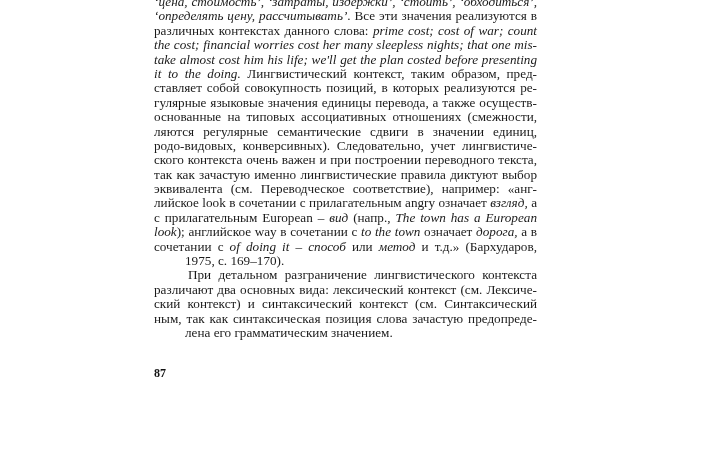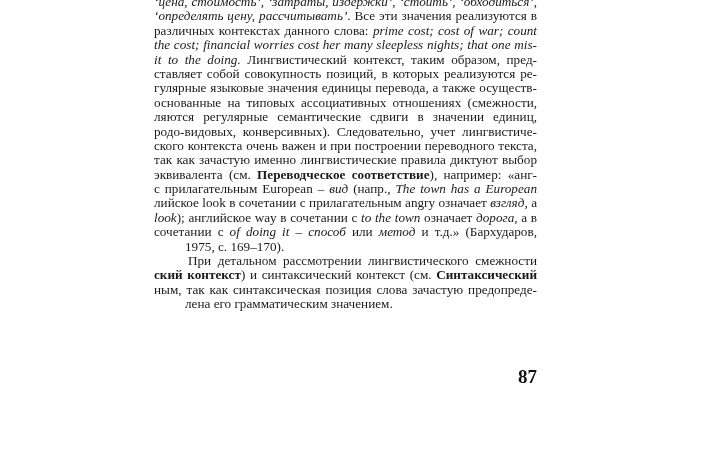--- a/index.html
+++ b/index.html
@@ -8,46 +8,48 @@
     position: absolute; left: 154px; top: -5px; width: 383px;
     font-family: "Liberation Serif", serif; font-size: 13.2px; color: #1a1a1a;
   }
   .line {
     height: 14.4px; line-height: 14.4px; white-space: nowrap;
     text-align: justify; text-align-last: justify; overflow: visible;
   }
   .line.last { text-align-last: left; margin-left: 31px; }
   .line.indent { padding-left: 34px; }
   i { font-style: italic; }
-  b { font-weight: bold; margin-top: 10px; }
+  b { font-weight: normal; margin-top: 10px; }
   .pagenum {
-    position: absolute; left: 154px; top: 366px; width: 383px; text-align: right;
-    font-family: "Liberation Serif", serif; font-weight: bold; font-size: 19px; color: #111;
+    position: absolute; left: 154px; top: 366px; width: 383px; 
+    font-family: "Liberation Serif", serif; font-weight: bold; font-size: 12px; color: #111;
   }
 </style>
 </head>
 <body>
 
 <div class="page" id="page-body">
     <div class="line"><i>‘цена, стоимость’, ‘затраты, издержки’, ‘стоить’, ‘обходиться’,</i></div>
     <div class="line"><i>‘определять цену, рассчитывать’</i><span>. Все эти значения реализуются в</span></div>
     <div class="line"><span>различных контекстах данного слова: </span><i>prime cost; cost of war; count</i></div>
     <div class="line"><i>the cost; financial worries cost her many sleepless nights; that one mis-</i></div>
+    <div class="line"><i>take almost cost him his life; we'll get the plan costed before presenting</i></div>
     <div class="line"><i>it to the doing.</i><span> Лингвистический контекст, таким образом, пред-</span></div>
     <div class="line"><span>ставляет собой совокупность позиций, в которых реализуются ре-</span></div>
     <div class="line"><span>гулярные языковые значения единицы перевода, а также осуществ-</span></div>
     <div class="line"><span>основанные на типовых ассоциативных отношениях (смежности,</span></div>
     <div class="line"><span>ляются регулярные семантические сдвиги в значении единиц,</span></div>
     <div class="line"><span>родо-видовых, конверсивных). Следовательно, учет лингвистиче-</span></div>
     <div class="line"><span>ского контекста очень важен и при построении переводного текста,</span></div>
     <div class="line"><span>так как зачастую именно лингвистические правила диктуют выбор</span></div>
     <div class="line"><span>эквивалента (см. </span><b>Переводческое соответствие</b><span>), например: «анг-</span></div>
+    <div class="line"><span>лийское look в сочетании с прилагательным angry означает </span><i>взгляд,</i><span> а</span></div>
     <div class="line"><span>с прилагательным European – </span><i>вид</i><span> (напр., </span><i>The town has a European</i></div>
-    <div class="line"><span>лийское look в сочетании с прилагательным angry означает </span><i>взгляд,</i><span> а</span></div>
     <div class="line"><i>look</i><span>); английское way в сочетании с </span><i>to the town</i><span> означает </span><i>дорога,</i><span> а в</span></div>
     <div class="line"><span>сочетании с </span><i>of doing it – способ</i><span> или </span><i>метод</i><span> и т.д.» (Бархударов,</span></div>
     <div class="line last"><span>1975, с. 169–170).</span></div>
-    <div class="line indent"><span>При детальном рассмотрении лингвистического смежности</span></div>
+    <div class="line indent"><span>При детальном разграничение лингвистического контекста</span></div>
+    <div class="line"><span>различают два основных вида: лексический контекст (см. </span><b>Лексиче-</b></div>
     <div class="line"><b>ский контекст</b><span>) и синтаксический контекст (см. </span><b>Синтаксический</b></div>
     <div class="line"><span>ным, так как синтаксическая позиция слова зачастую предопреде-</span></div>
     <div class="line last"><span>лена его грамматическим значением.</span></div>
   </div>
 <div class="pagenum">87</div>
 
 </body></html>

